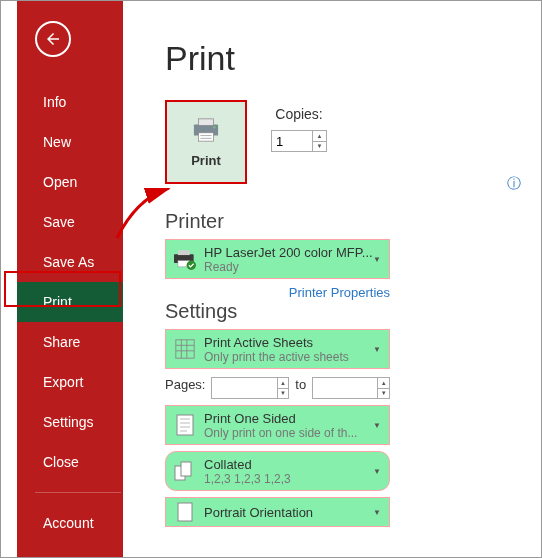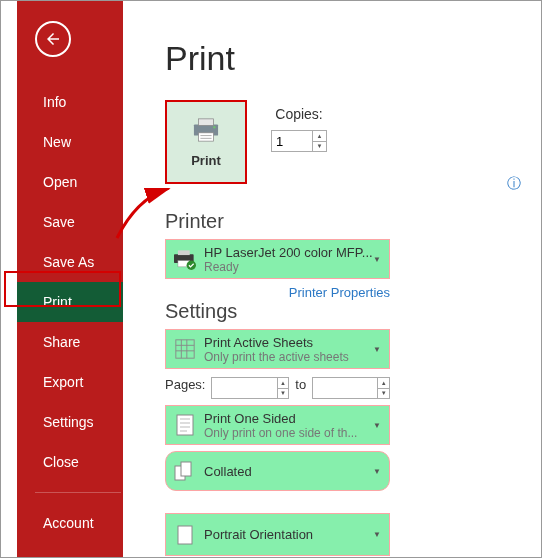--- a/index.html
+++ b/index.html
@@ -184,25 +184,26 @@
 
   <div class="dropdown" style="margin-top:6px;border-radius:11px;">
     <div class="dd-icon">
       <svg width="24" height="22" viewBox="0 0 24 22">
           <rect x="2" y="6" width="10" height="14" fill="#fff" stroke="#888"></rect>
           <rect x="8" y="2" width="10" height="14" fill="#fff" stroke="#888"></rect>
         </svg>
     </div>
     <div class="dd-text">
       <div class="dd-title">Collated</div>
-    </div>
-    <div class="dd-arrow">▼</div>
-  </div>
-
-  <div class="dropdown" style="margin-top:22px;height:43px;justify-content:flex-end;">
+      <div class="dd-sub">1,2,3    1,2,3    1,2,3</div>
+    </div>
+    <div class="dd-arrow">▼</div>
+  </div>
+
+  <div class="dropdown" style="margin-top:6px;height:30px;justify-content:flex-end;">
     <div class="dd-icon">
       <svg width="16" height="20" viewBox="0 0 16 20">
           <rect x="1" y="1" width="14" height="18" fill="#fff" stroke="#888"></rect>
         </svg>
     </div>
     <div class="dd-text">
       <div class="dd-title">Portrait Orientation</div>
     </div>
     <div class="dd-arrow">▼</div>
   </div>

